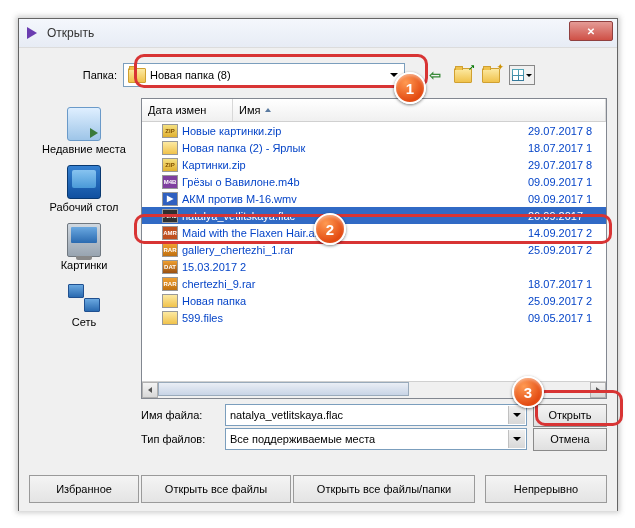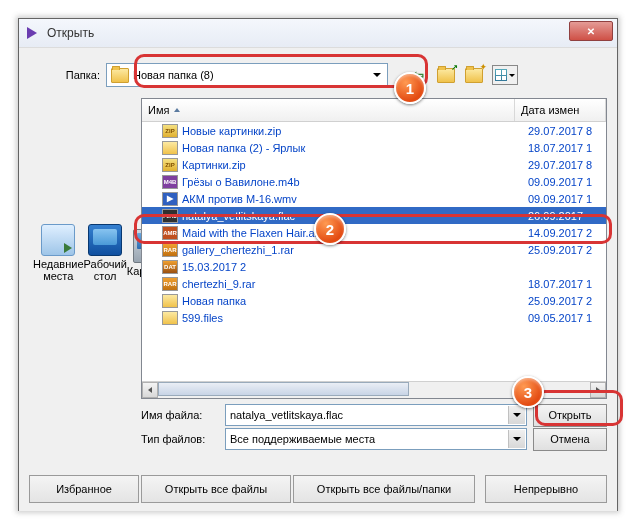--- a/index.html
+++ b/index.html
@@ -4,41 +4,41 @@
 <style>
 body{margin:0;font-family:"Segoe UI",Tahoma,sans-serif;font-size:11px;background:#fff;width:635px;height:528px;position:relative;overflow:hidden}
 .outer{position:absolute;top:18px;left:18px;width:598px;height:491px;border:1px solid #646464;box-shadow:0 0 5px 2px rgba(100,100,100,0.3);background:linear-gradient(#eceff6,#e4e9f2 30px,#f0f0f0 30px,#f0f0f0)}
 .titlebar{height:28px;background:linear-gradient(#f4f7fc,#e7ecf5);border-bottom:1px solid #dcdcdc;display:flex;align-items:center;position:relative}
 .app-icon{width:16px;height:16px;margin:0 6px;position:relative}
 .app-icon::before{content:"";position:absolute;left:2px;top:2px;border-left:10px solid #6a3cb0;border-top:6px solid transparent;border-bottom:6px solid transparent}
 .title-text{font-size:12px;color:#333}
 .close-btn{position:absolute;right:4px;top:2px;width:42px;height:18px;background:linear-gradient(#e49b96,#cf5046);border:1px solid #904040;border-radius:2px;display:flex;align-items:center;justify-content:center;color:#fff;font-weight:bold}
 .close-btn::before{content:"✕";font-size:10px}
 .body-area{background:#f0f0f0;height:calc(100% - 28px);position:relative}
-.lookin-row{position:absolute;top:14px;left:5px;right:10px;height:26px;display:flex;align-items:center}
+.lookin-row{position:absolute;top:14px;left:22px;right:10px;height:26px;display:flex;align-items:center}
 .lookin-label{width:76px;text-align:right;padding-right:6px}
 .lookin-combo{flex:0 0 280px;height:22px;background:#fff;border:1px solid #7b9ebd;display:flex;align-items:center;position:relative}
 .folder-ico{width:16px;height:13px;margin:0 4px;background:linear-gradient(#fce9a2,#f0c24b);border:1px solid #d0a030;border-radius:1px;position:relative}
 .folder-ico::before{content:"";position:absolute;top:-3px;left:0;width:6px;height:3px;background:#f0c24b;border:1px solid #d0a030;border-bottom:none;border-radius:1px 1px 0 0}
 .combo-arrow{position:absolute;right:2px;top:2px;width:16px;height:18px;display:flex;align-items:center;justify-content:center}
 .combo-arrow::before{content:"";border-left:4px solid transparent;border-right:4px solid transparent;border-top:4px solid #000}
 .nav-icons{display:flex;gap:8px;margin-left:20px;align-items:center}
 .nav-ico{width:20px;height:20px;display:flex;align-items:center;justify-content:center;font-size:14px}
 .back-arrow{color:#3a8a3a;font-weight:bold}
 .up-folder{position:relative}
 .up-folder .folder-ico{margin:0}
 .up-folder::after{content:"↗";position:absolute;top:-2px;right:-2px;font-size:8px;color:#0a7a0a;font-weight:bold}
 .new-folder{position:relative}
 .new-folder .folder-ico{margin:0}
 .new-folder::after{content:"✦";position:absolute;top:-3px;right:-3px;font-size:9px;color:#cc9000}
 .view-dd{display:flex;align-items:center;border:1px solid #888;height:18px;padding:0 2px}
 .view-grid{width:12px;height:12px;background:linear-gradient(#5ab,#379);display:grid;grid-template:repeat(2,1fr)/repeat(2,1fr);gap:1px;padding:1px;box-sizing:border-box}
 .view-grid span{background:#fff}
 .view-dd::after{content:"";margin-left:2px;border-left:3px solid transparent;border-right:3px solid transparent;border-top:3px solid #000}
-.places-bar{position:absolute;top:50px;left:14px;width:102px;bottom:108px;display:flex;flex-direction:row;align-items:center;padding-top:4px}
+.places-bar{position:absolute;top:50px;left:14px;width:102px;bottom:108px;display:flex;flex-direction:column;align-items:center;padding-top:4px}
 .place{width:92px;height:58px;display:flex;flex-direction:column;align-items:center;justify-content:center;gap:2px;text-align:center;cursor:default}
 .place-ico{width:32px;height:32px;position:relative}
 .ico-recent{background:linear-gradient(#dfefff,#9ec5e8);border-radius:3px;border:1px solid #6a9ac9}
 .ico-recent::after{content:"";position:absolute;right:2px;bottom:2px;border-left:8px solid #3a7a3a;border-top:5px solid transparent;border-bottom:5px solid transparent}
 .ico-desktop{background:linear-gradient(#3580d0,#1050a0);border-radius:3px;border:1px solid #083870}
 .ico-desktop::after{content:"";position:absolute;left:4px;top:4px;right:4px;bottom:10px;background:linear-gradient(#87c3f0,#4a9ad8);border-radius:2px}
 .ico-lib .folder-ico{width:28px;height:22px;margin:4px 0 0 0}
 .ico-lib::after{content:"";position:absolute;bottom:2px;right:0;width:14px;height:16px;background:linear-gradient(#c8e0f8,#80b0e0);border:1px solid #5080b0}
 .ico-computer{background:linear-gradient(#d0d8e0,#98a4b0);border-radius:2px;border:1px solid #707880}
 .ico-computer::before{content:"";position:absolute;left:3px;top:3px;right:3px;height:16px;background:linear-gradient(#6aa8e0,#2a6ab0);border-radius:1px}
@@ -155,24 +155,24 @@
         <div>Картинки</div>
       </div>
       <div class="place">
         <div class="place-ico ico-network"></div>
         <div>Сеть</div>
       </div>
     </div>
 
     <div class="file-area">
       <div class="file-header">
+        <div class="col col-date">Дата измен</div>
         <div class="col col-name sort-arrow">
             <span>Имя</span>
           </div>
-        <div class="col col-date">Дата измен</div>
       </div>
       <div class="file-list" id="file-list">
           <div class="file-row">
             <div class="file-ico ico-zip"></div>
             <div class="file-name">Новые картинки.zip</div>
             <div class="file-date">29.07.2017 8</div>
           </div>
           <div class="file-row">
             <div class="file-ico ico-folder-lnk"></div>
             <div class="file-name">Новая папка (2) - Ярлык</div>

